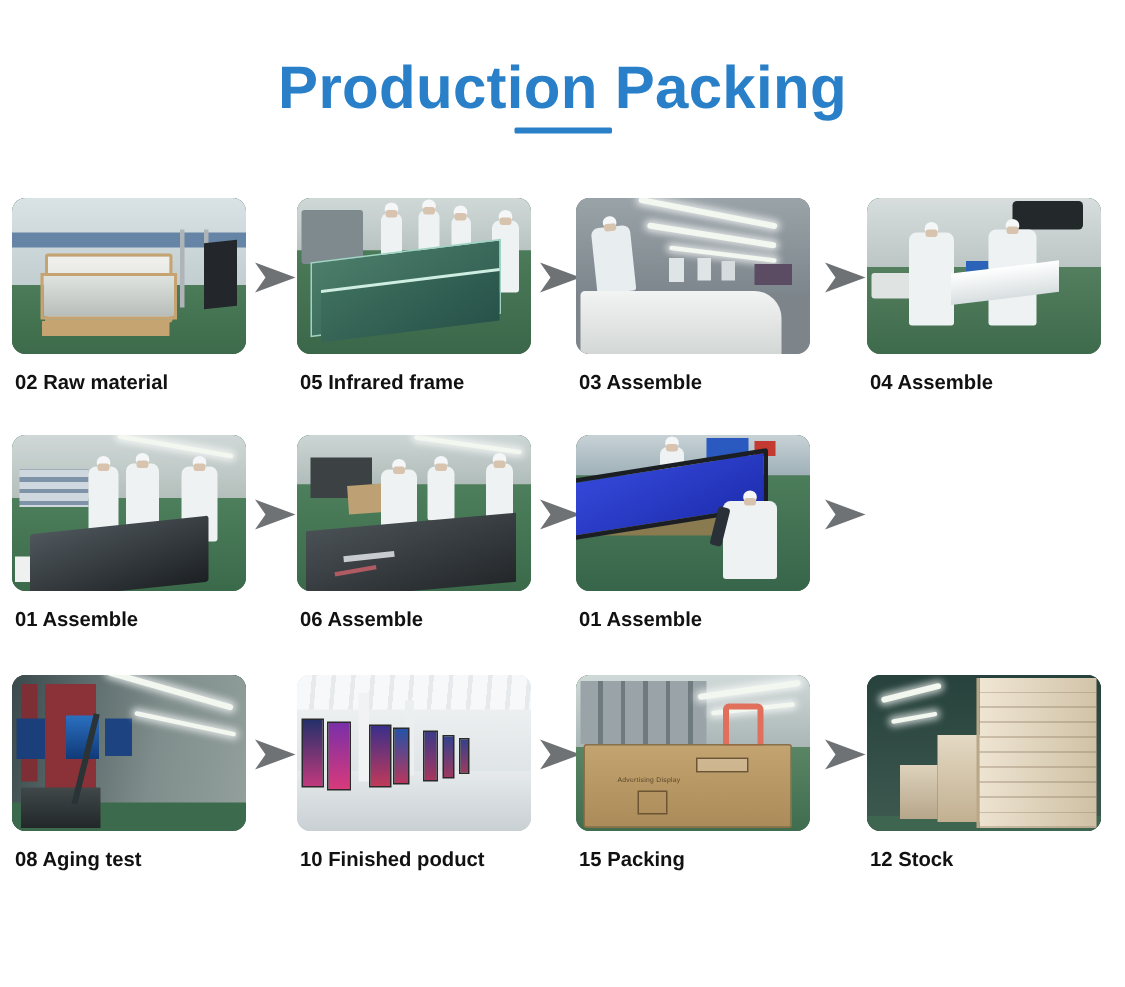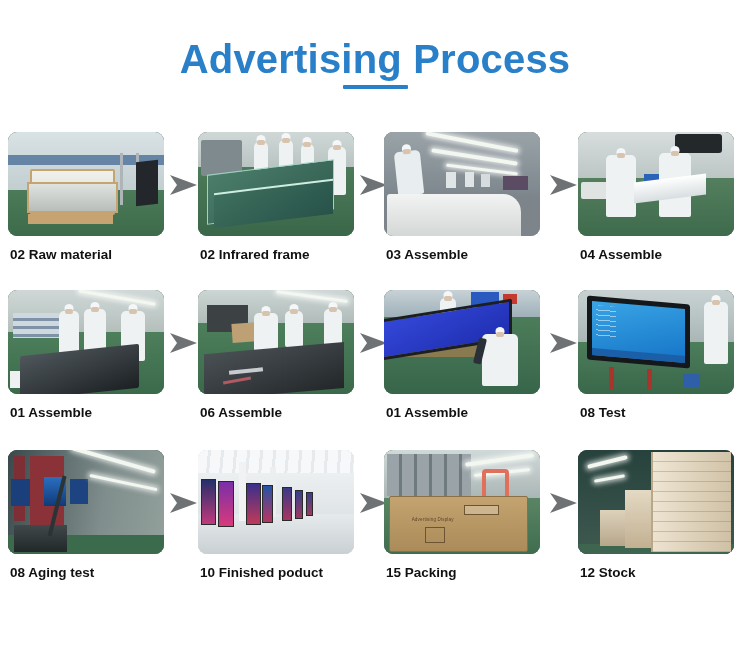--- a/index.html
+++ b/index.html
@@ -308,21 +308,21 @@
                   background:linear-gradient(#ded2bc,#b6a68a); }
   .s12 .floor-green { height:10%; background:#3d6550; }
 
   
   .arrow-shape { fill:#6e7275; }
 </style>
 </head>
 <body style="background: rgb(255, 255, 255);">
 
 <div class="header">
-  <div class="page-title" style="color: rgb(42, 128, 200);">Advertising Process</div>
+  <div class="page-title" style="color: rgb(42, 128, 200);">Production Packing</div>
   <div class="title-underline" style="background: rgb(42, 128, 200);"></div>
 </div>
 
 <div class="grid">
 
   <div class="row row-0">
 
     <div class="cell cell-0">
       <div class="photo">
         <div class="scene s01">
@@ -353,21 +353,21 @@
             <div class="floor-green"></div>
           <div class="mach"></div>
           <div class="worker w1"></div>
             <div class="worker w2"></div>
           <div class="worker w3"></div>
             <div class="worker w4"></div>
           <div class="glass"></div>
             <div class="glass2"></div>
         </div>
       </div>
-      <div class="caption" style="color: rgb(17, 17, 17);">02 Infrared frame</div>
+      <div class="caption" style="color: rgb(17, 17, 17);">05 Infrared frame</div>
     </div>
 
     <div class="arrow arrow-1">
       <svg width="28" height="26" viewBox="0 0 28 26">
           <polygon class="arrow-shape" points="0,3 27,13 0,23 7,13" style="fill: rgb(110, 114, 117);"></polygon>
         </svg>
     </div>
 
     <div class="cell cell-2">
       <div class="photo">
@@ -476,39 +476,20 @@
       </div>
       <div class="caption" style="color: rgb(17, 17, 17);">01 Assemble</div>
     </div>
 
     <div class="arrow arrow-2">
       <svg width="28" height="26" viewBox="0 0 28 26">
           <polygon class="arrow-shape" points="0,3 27,13 0,23 7,13" style="fill: rgb(110, 114, 117);"></polygon>
         </svg>
     </div>
 
-    <div class="cell cell-3">
-      <div class="photo">
-        <div class="scene s08">
-          <div class="wall"></div>
-            <div class="floor-green"></div>
-          <div class="worker w1"></div>
-          <div class="stand1"></div>
-            <div class="stand2"></div>
-            <div class="bluebox"></div>
-          <div class="monitor">
-            <div class="screen">
-                <div class="icons"></div>
-                <div class="taskbar"></div>
-              </div>
-          </div>
-        </div>
-      </div>
-      <div class="caption" style="color: rgb(17, 17, 17);">08 Test</div>
-    </div>
   </div>
 
   <div class="row row-2">
 
     <div class="cell cell-0">
       <div class="photo">
         <div class="scene s09">
           <div class="wall"></div>
           <div class="rail2"></div>
             <div class="rail"></div>

